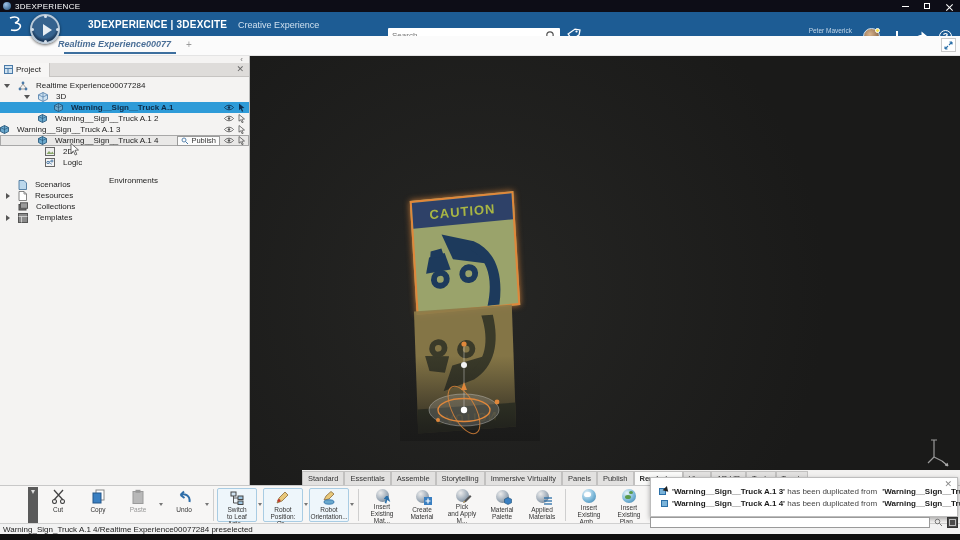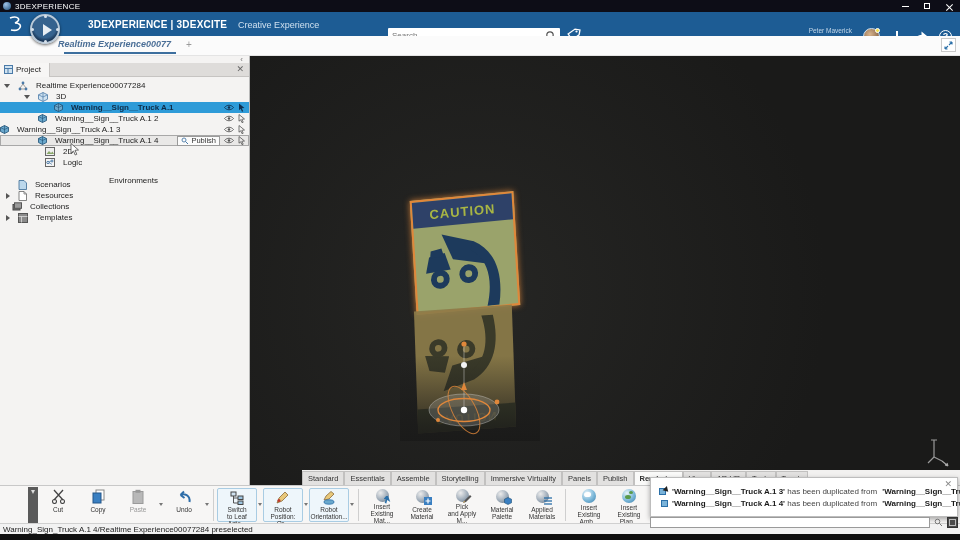--- a/index.html
+++ b/index.html
@@ -343,21 +343,21 @@
         <span class="tlabel">Scenarios</span>
       </div>
       <div class="trow" style="padding-left:6px;">
         <span class="caret right"></span>
         <svg width="9" height="10" viewBox="0 0 9 10">
             <path d="M1 0.5 L6 0.5 L8.5 3 L8.5 9.5 L1 9.5 Z" fill="#fff" stroke="#666" stroke-width=".8"></path>
             <path d="M6 0.5 L6 3 L8.5 3" fill="none" stroke="#666" stroke-width=".7"></path>
           </svg>
         <span class="tlabel">Resources</span>
       </div>
-      <div class="trow" style="padding-left:12px;">
+      <div class="trow" style="padding-left:18px;">
         <svg width="10" height="9" viewBox="0 0 10 9">
             <rect x="1" y="2.5" width="7" height="5.5" fill="#777" stroke="#444"></rect>
             <rect x="2.5" y="0.8" width="7" height="5.5" fill="#9a9a9a" stroke="#555"></rect>
           </svg>
         <span class="tlabel">Collections</span>
       </div>
       <div class="trow" style="padding-left:6px;">
         <span class="caret right"></span>
         <svg width="10" height="10" viewBox="0 0 10 10">
             <rect x="0.5" y="0.5" width="9" height="9" fill="#8a8a8a" stroke="#555"></rect>

